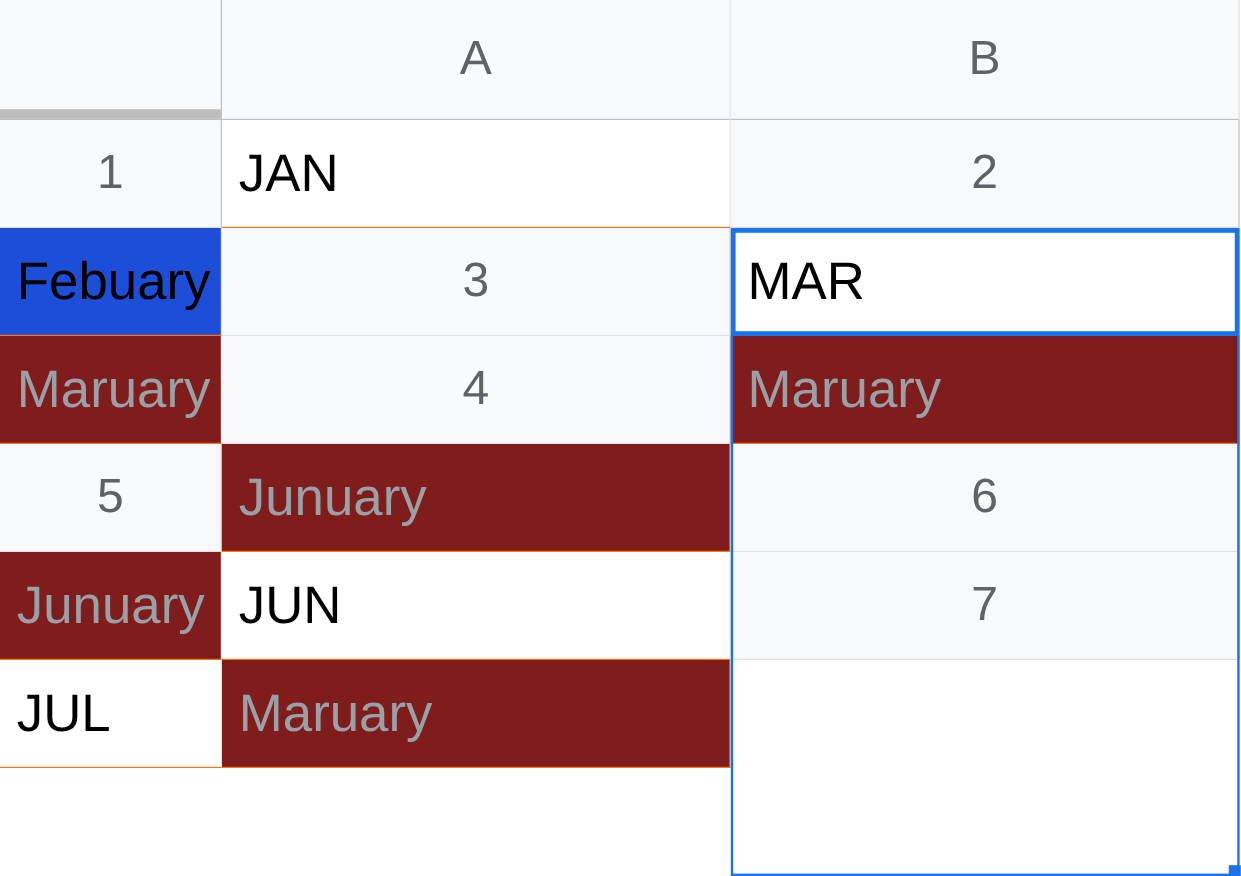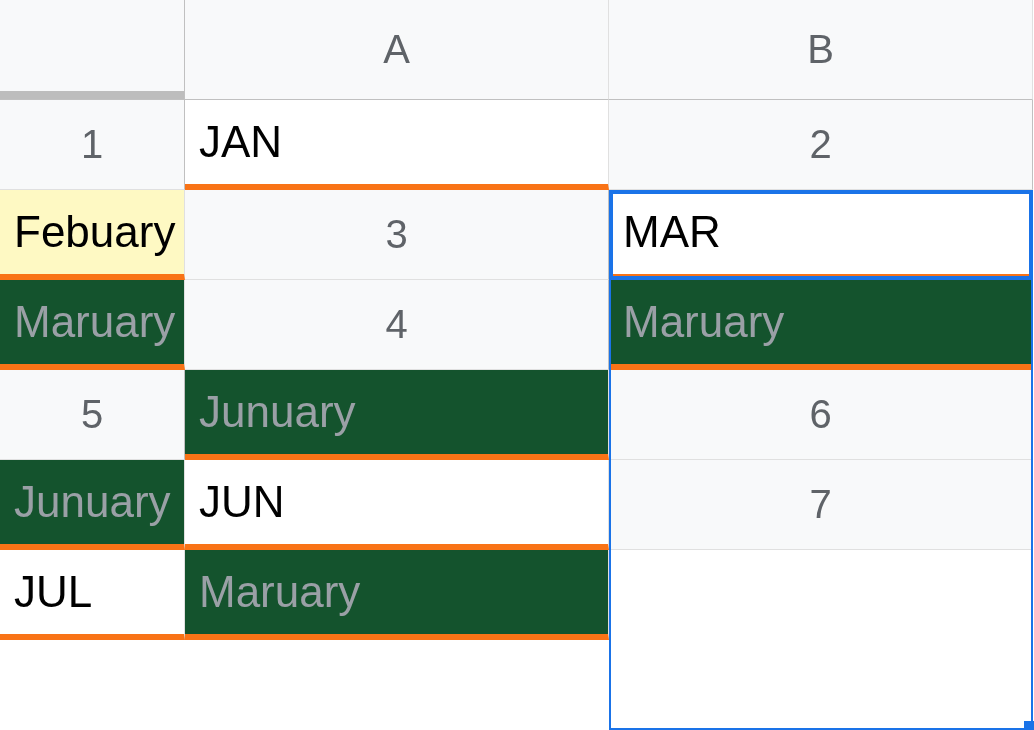--- a/index.html
+++ b/index.html
@@ -44,34 +44,34 @@
       border-right: 1px solid #c0c0c0;
       border-bottom: 1px solid #e0e0e0;
       display: flex;
       align-items: center;
       justify-content: center;
       font-size: 40px;
       color: #5f6368;
     }
     .cell {
       border-right: 1px solid #e0e0e0;
-      border-bottom: 6px solid #f97316;
+      border-bottom: 1px solid #f97316;
       display: flex;
       align-items: center;
       padding: 0 14px;
       font-size: 44px;
       color: #000;
       background: #fff;
     }
     .cell.suggest {
-      background: #14532d;
+      background: #7f1d1d;
       color: #9aa0a6;
     }
     .cell.sel-top {
-      background: #fef9c3;
+      background: #1d4ed8;
     }
     .sel-active {
       position: absolute;
       left: 609px;
       top: 190px;   
       width: 424px;
       height: 90px;
       border: 4px solid #1a73e8;
       pointer-events: none;
       z-index: 5;

